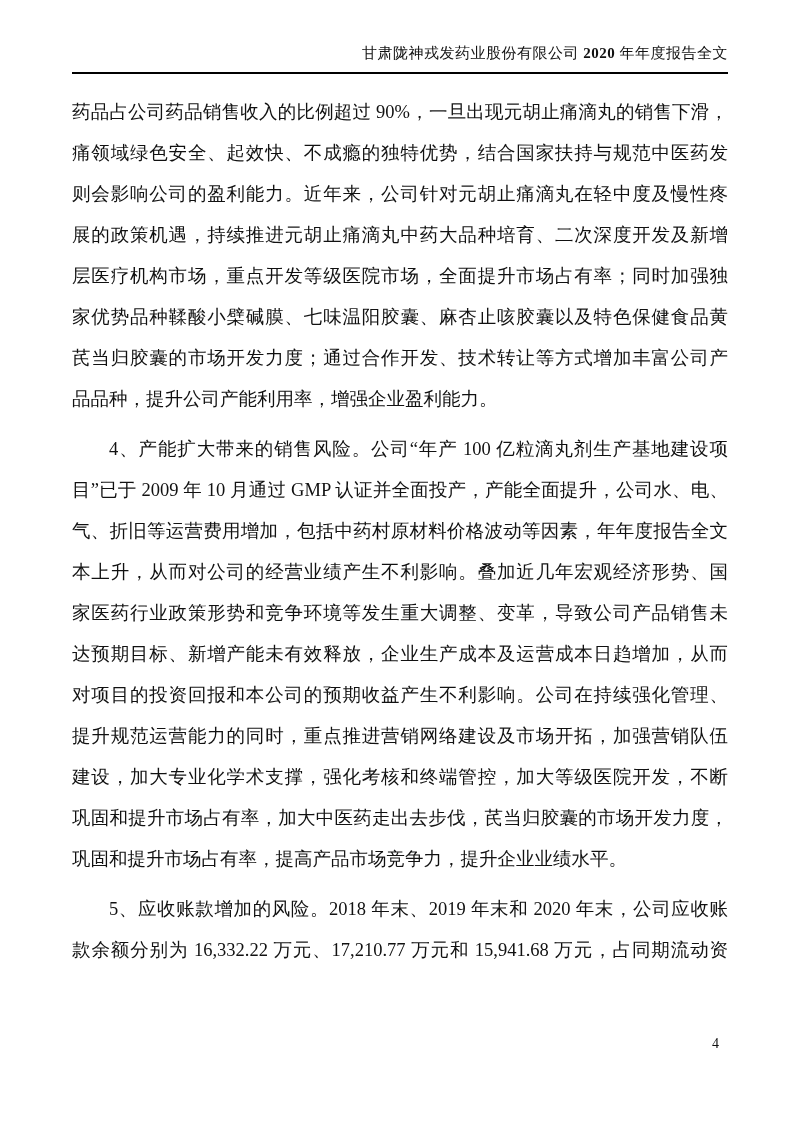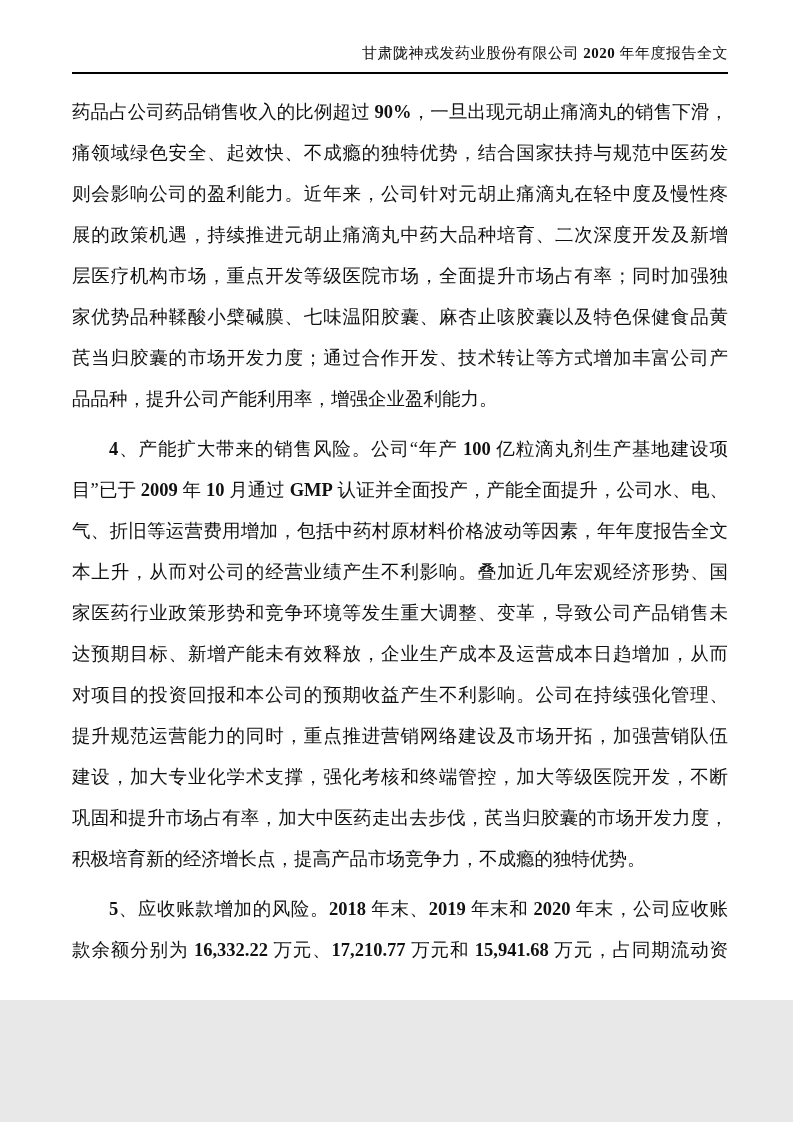--- a/index.html
+++ b/index.html
@@ -3,21 +3,21 @@
 <meta charset="utf-8">
 <style>
   html, body {
     margin: 0;
     padding: 0;
     background: #e8e8e8;
   }
   .page {
     position: relative;
     width: 793px;
-    height: 1000px;
+    height: 1122px;
     margin: 0 auto;
     background: #ffffff;
     font-family: "Liberation Serif", "DejaVu Serif", serif;
     color: #111111;
     overflow: hidden;
   }
   .header {
     position: absolute;
     left: 72px;
     top: 44px;
@@ -46,21 +46,21 @@
     text-align-last: justify;
     -moz-text-align-last: justify;
   }
   .line.last {
     text-align-last: left;
     -moz-text-align-last: left;
   }
   .line.first-indent { padding-left: 37px; }
   .num {
     font-family: "Liberation Serif", "DejaVu Serif", serif;
-    font-weight: bold;
+    font-weight: normal;
   }
   .header .num { font-weight: bold; }
   .footer {
     position: absolute;
     right: 74px;
     top: 1036px;
     font-size: 14px;
     color: #111111;
   }
 </style>
@@ -88,21 +88,21 @@
         <div class="line first-indent"><span class="num">4</span>、产能扩大带来的销售风险。公司“年产 <span class="num">100</span> 亿粒滴丸剂生产基地建设项</div>
         <div class="line">目”已于 <span class="num">2009</span> 年 <span class="num">10</span> 月通过 <span class="num">GMP</span> 认证并全面投产，产能全面提升，公司水、电、</div>
         <div class="line">气、折旧等运营费用增加，包括中药村原材料价格波动等因素，年年度报告全文</div>
         <div class="line">本上升，从而对公司的经营业绩产生不利影响。叠加近几年宏观经济形势、国</div>
         <div class="line">家医药行业政策形势和竞争环境等发生重大调整、变革，导致公司产品销售未</div>
         <div class="line">达预期目标、新增产能未有效释放，企业生产成本及运营成本日趋增加，从而</div>
         <div class="line">对项目的投资回报和本公司的预期收益产生不利影响。公司在持续强化管理、</div>
         <div class="line">提升规范运营能力的同时，重点推进营销网络建设及市场开拓，加强营销队伍</div>
         <div class="line">建设，加大专业化学术支撑，强化考核和终端管控，加大等级医院开发，不断</div>
         <div class="line">巩固和提升市场占有率，加大中医药走出去步伐，芪当归胶囊的市场开发力度，</div>
-        <div class="line last">积极培育新的经济增长点，提高产品市场竞争力，不成瘾的独特优势。</div>
+        <div class="line last">巩固和提升市场占有率，提高产品市场竞争力，提升企业业绩水平。</div>
       </div>
       <div class="paragraph indented">
         <div class="line first-indent"><span class="num">5</span>、应收账款增加的风险。<span class="num">2018</span> 年末、<span class="num">2019</span> 年末和 <span class="num">2020</span> 年末，公司应收账</div>
         <div class="line">款余额分别为 <span class="num">16,332.22</span> 万元、<span class="num">17,210.77</span> 万元和 <span class="num">15,941.68</span> 万元，占同期流动资</div>
       </div>
     </div>
 
   <div class="footer">
     <span>4</span>
   </div>

